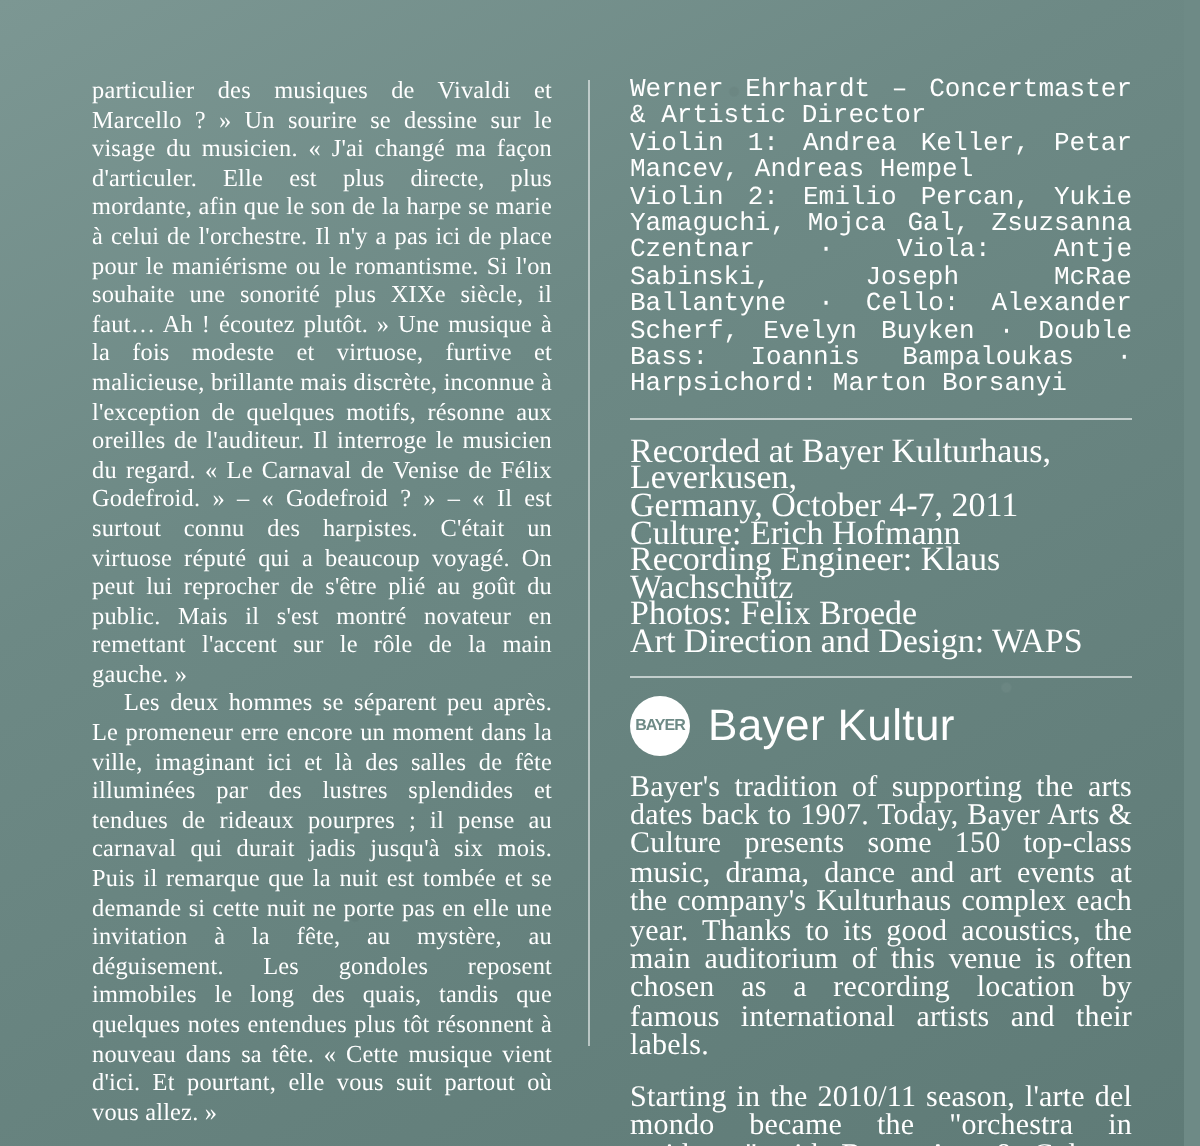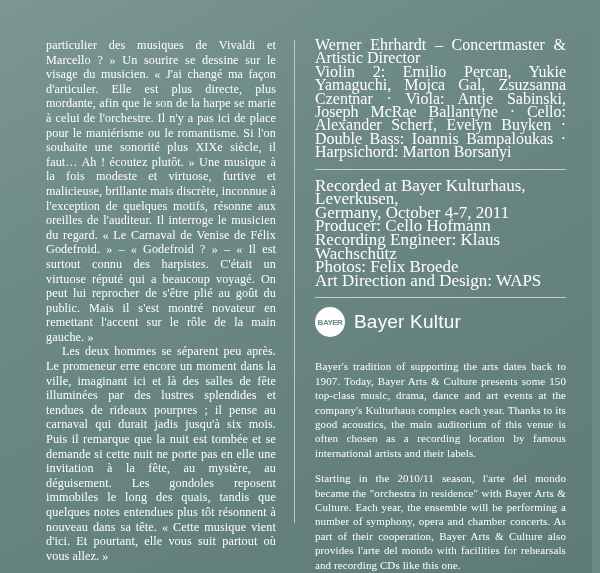--- a/index.html
+++ b/index.html
@@ -67,67 +67,68 @@
   }
   .body-text p + p {
     margin-top: 0;
   }
   .indent {
     text-indent: 16px;
   }
 
   
   .credits-block {
-    font-size: 16px;
+    font-size: 13px;
     line-height: 13.4px;
     text-align: justify;
+    font-family: Liberation Mono, monospace;
   }
   .credits-block .line {
     display: block;
   }
   .rule {
     height: 1px;
     background: rgba(255,255,255,0.6);
     margin: 10px 0 9px 0;
   }
   .rec-block {
     font-size: 17px;
     line-height: 13.6px;
   }
   .rec-block .line {
     display: block;
   }
   .logo-row {
     display: flex;
     align-items: center;
-    margin: 9px 0 22px 0;
+    margin: 9px 0 9px 0;
   }
   .logo-mark {
     width: 30px;
     height: 30px;
     border-radius: 50%;
     background: #ffffff;
     color: #6e8a86;
     display: flex;
     align-items: center;
     justify-content: center;
     font-family: "Liberation Sans", sans-serif;
     font-size: 8px;
     font-weight: bold;
     letter-spacing: -0.5px;
     flex: 0 0 30px;
     margin-right: 9px;
   }
   .logo-text {
     font-family: "Liberation Sans", sans-serif;
-    font-size: 19px;
+    font-size: 22px;
     letter-spacing: 0.2px;
   }
   .about-block p {
-    font-size: 11px;
+    font-size: 15px;
     line-height: 14.4px;
     text-align: justify;
   }
   .about-block p + p {
     margin-top: 11px;
   }
 </style>
 </head>
 <body>
 
@@ -141,29 +142,30 @@
       </div>
 
     </div>
 
     <div class="divider"></div>
 
     <div class="col-right">
 
       <div class="credits-block">
         <span class="line">Werner Ehrhardt – Concertmaster &amp; Artistic Director</span>
+        <span class="line">Violin 1: Andrea Keller, Petar Mancev, Andreas Hempel</span>
         <span class="line">Violin 2: Emilio Percan, Yukie Yamaguchi, Mojca Gal, Zsuzsanna Czentnar · Viola: Antje Sabinski, Joseph McRae Ballantyne · Cello: Alexander Scherf, Evelyn Buyken · Double Bass: Ioannis Bampaloukas · Harpsichord: Marton Borsanyi</span>
       </div>
 
       <div class="rule"></div>
 
       <div class="rec-block">
         <span class="line">Recorded at Bayer Kulturhaus, Leverkusen,</span>
         <span class="line">Germany, October 4-7, 2011</span>
-        <span class="line">Producer: Cello Hofmann</span>
+        <span class="line">Culture: Erich Hofmann</span>
         <span class="line">Recording Engineer: Klaus Wachschütz</span>
         <span class="line">Photos: Felix Broede</span>
         <span class="line">Art Direction and Design: WAPS</span>
       </div>
 
       <div class="rule"></div>
 
       <div class="logo-row">
         <div class="logo-mark">BAYER</div>
         <div class="logo-text">Bayer Kultur</div>

